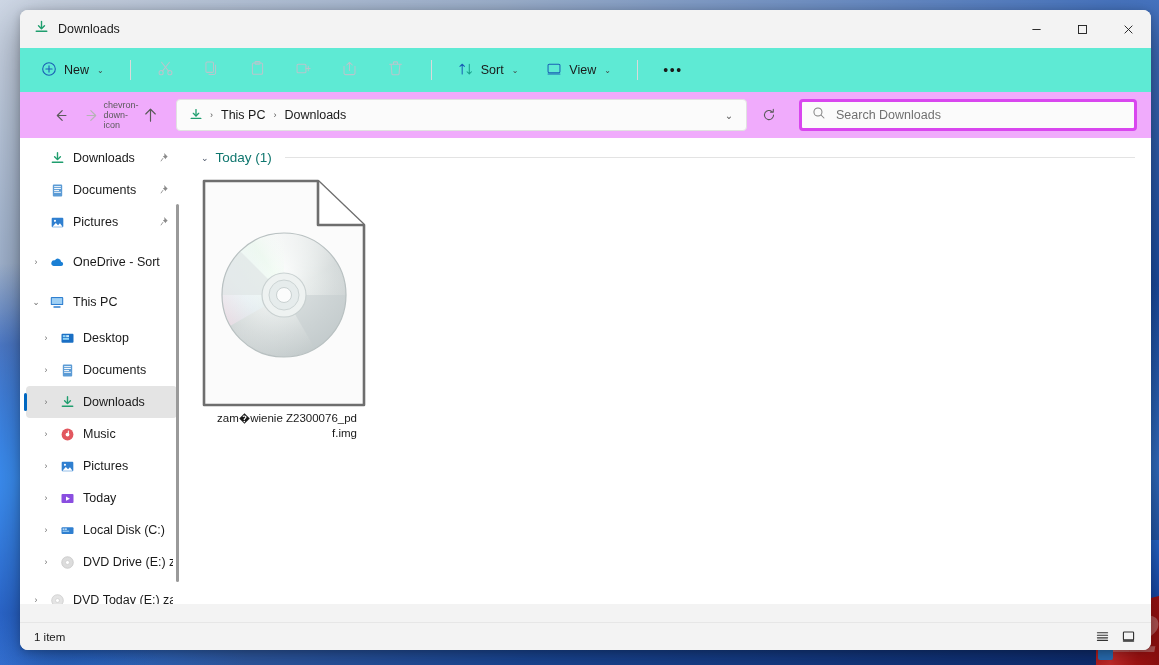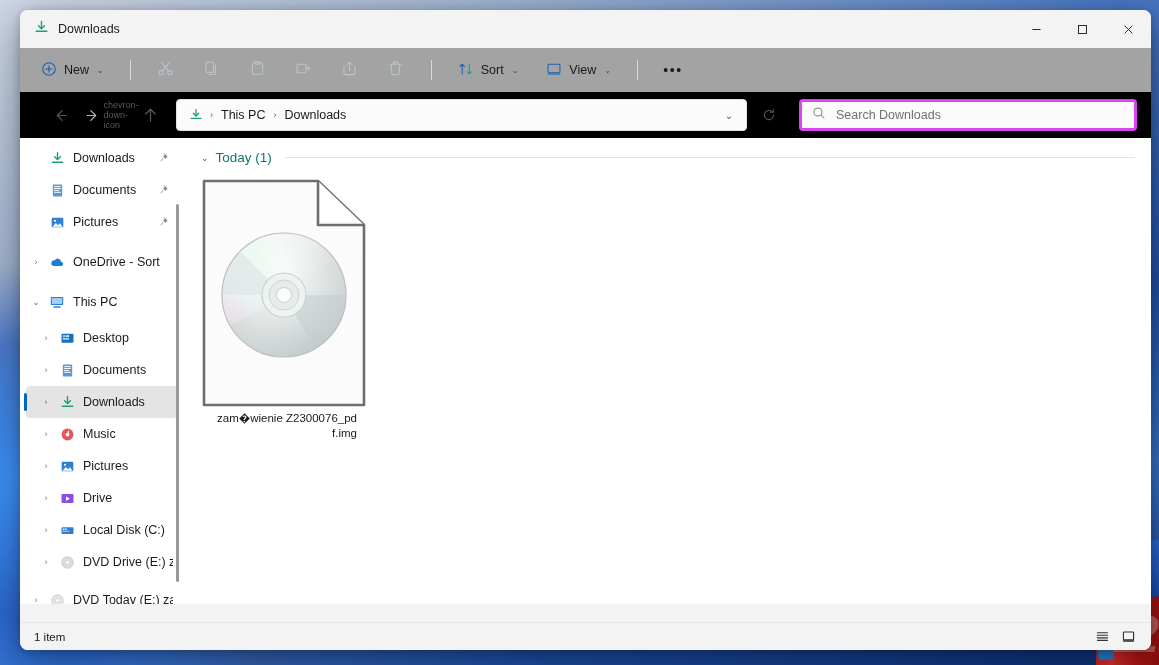--- a/index.html
+++ b/index.html
@@ -83,21 +83,21 @@
   #win-controls { display: flex; height: 38px; }
   .win-btn {
     width: 46px; height: 38px;
     display: flex; align-items: center; justify-content: center;
     color: #1a1a1a;
   }
 
   
   #toolbar {
     height: 44px;
-    background: #a3a3a3;
+    background: #5eead4;
     display: flex;
     align-items: center;
     padding: 0 12px;
     gap: 10px;
     flex: none;
   }
   .tb-btn {
     height: 32px;
     display: flex; align-items: center; justify-content: center;
     gap: 7px;
@@ -117,21 +117,21 @@
   }
   .chev {
     font-size: 8px;
     color: #444;
     margin-left: 1px;
   }
 
   
   #addressrow {
     height: 46px;
-    background: #000000;
+    background: #f0abfc;
     display: flex;
     align-items: center;
     padding: 0 14px 0 24px;
     gap: 0;
     flex: none;
   }
   .nav-btn {
     width: 32px; height: 32px;
     display: flex; align-items: center; justify-content: center;
     border-radius: 4px;
@@ -680,21 +680,21 @@
       </div>
 
       <div class="nav-item" style="padding-left:10px;">
         <span class="nav-exp">›</span>
         <span class="nav-ico">
           <svg width="15" height="15" viewBox="0 0 16 16">
               <rect x="1.6" y="3.2" width="12.8" height="9.6" rx="1" fill="#8a4ee0"></rect>
               <path d="M6.4 5.9l4.2 2.3-4.2 2.3z" fill="#fff"></path>
             </svg>
         </span>
-        <span class="nav-lbl">Drive</span>
+        <span class="nav-lbl">Today</span>
       </div>
 
       <div class="nav-item" style="padding-left:10px;">
         <span class="nav-exp">›</span>
         <span class="nav-ico">
           <svg width="15" height="15" viewBox="0 0 16 16">
               <rect x="1.6" y="4.6" width="12.8" height="7" rx="1" fill="#2f7fd0"></rect>
               <rect x="2.8" y="5.8" width="2" height="1.5" fill="#cfe8fb"></rect>
               <rect x="5.3" y="5.8" width="2" height="1.5" fill="#cfe8fb"></rect>
               <rect x="2.8" y="8.1" width="7" height="1.4" fill="#8fc5ee"></rect>

